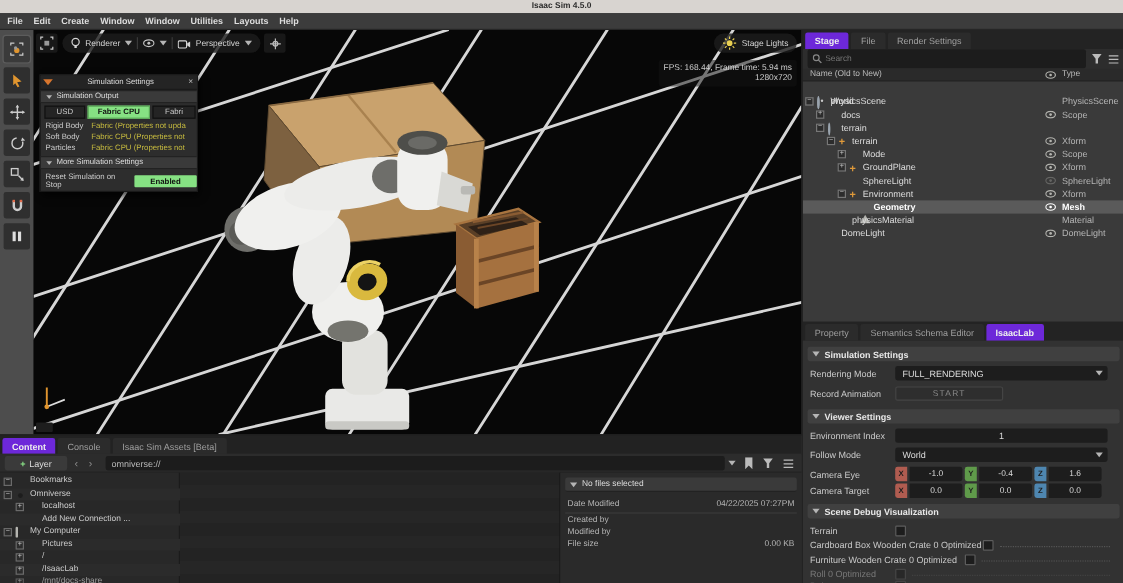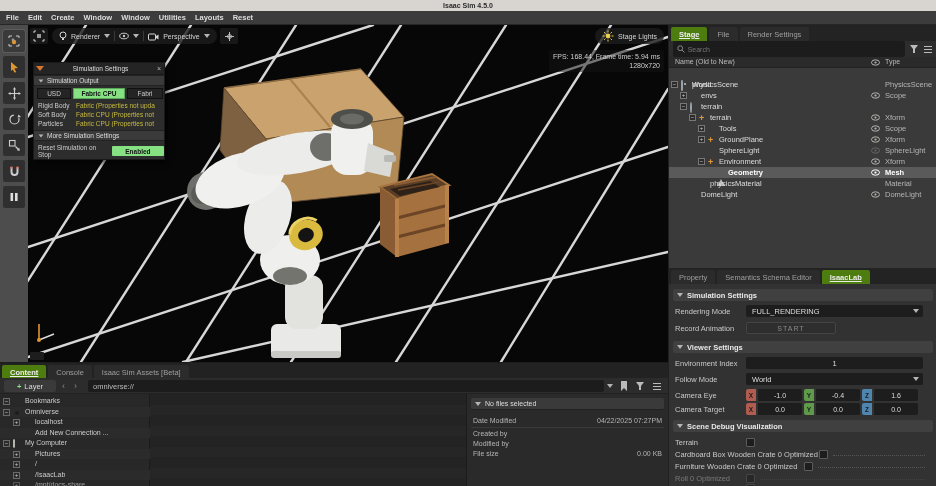--- a/index.html
+++ b/index.html
@@ -57,21 +57,21 @@
 
   .gizmo { position:absolute; left:6px; bottom:12px; }
   .gizmo-tile { position:absolute; left:2px; bottom:2px; width:14px; height:8px; background:#1d1d1d; border-radius:1px; }
 
   
   .right-panel { position:absolute; left:668px; top:25px; width:268px; height:461px; background:#333; overflow:hidden;
     border-left:1px solid #1f1f1f; }
   .tabs-row { position:absolute; left:0; width:268px; height:16px; background:#232323; display:flex; align-items:flex-end; gap:2px; padding-left:2px; }
   .tab { height:14px; padding:0 8px; display:flex; align-items:center; background:#2b2b2b; color:#9f9f9f;
     font-size:7.5px; border-radius:2px 2px 0 0; }
-  .tab.active { background:#4d7c0f; color:#eee; font-weight:bold;text-decoration:underline; }
+  .tab.active { background:#6d28d9; color:#eee; font-weight:bold; }
 
   .search-row { position:absolute; left:0; top:16px; width:268px; height:16px; background:#2d2d2d; display:flex; align-items:center; padding:0 4px; gap:4px; }
   .search-box { flex:1; height:12px; background:#1c1c1c; border-radius:2px; display:flex; align-items:center; padding:8px 4px; gap:3px; }
   .search-box input { background:transparent; border:0; outline:none; color:#bbb; font-size:7px; width:100%; font-family:"Liberation Sans",sans-serif; }
 
   .cols-hdr { position:absolute; left:0; top:32px; width:268px; height:11px; background:#2a2a2a;
     border-bottom:1px solid #222; color:#bbb; font-size:7px; }
   .cols-hdr .nm { position:absolute; left:6px; top:1px; }
   .cols-hdr .ty { position:absolute; left:216px; top:1px; }
   .cols-hdr .eyeh { position:absolute; left:202px; top:2px; }
@@ -164,21 +164,21 @@
   <div class="titlebar">Isaac Sim 4.5.0</div>
 
   <div class="menubar">
     <span>File</span>
     <span>Edit</span>
     <span>Create</span>
     <span>Window</span>
     <span>Window</span>
     <span>Utilities</span>
     <span>Layouts</span>
-    <span>Reset</span>
+    <span>Help</span>
   </div>
 
   <div class="left-toolbar">
     <div class="tool-tile active" style="top:5px">
       <svg width="14" height="14">
         <path d="M2,4 V2 H5 M9,2 H12 V4 M12,10 V12 H9 M5,12 H2 V10" stroke="#ccc" fill="none" stroke-width="1"></path>
         <circle cx="7" cy="8" r="2.2" fill="#e0952f"></circle>
           <circle cx="6" cy="6" r="1.4" fill="#9a9a9a"></circle>
       </svg>
     </div>
@@ -435,21 +435,21 @@
       </div>
       <div class="srow" style="top:11px">
         <span class="sexp" style="left:2px">−</span>
         <span class="sicon" style="left:12px"><span class="ic-cube"></span></span>
         <span class="sname" style="left:23px">World</span>
         <span class="stype"></span>
       </div>
       <div class="srow" style="top:22px">
         <span class="sexp" style="left:11px">+</span>
         <span class="sicon" style="left:21px"><span class="ic-folder"></span></span>
-        <span class="sname" style="left:32px">envs</span>
+        <span class="sname" style="left:32px">docs</span>
         <span class="seye"><svg width="9" height="7">
               <ellipse cx="4.5" cy="3.5" rx="4" ry="2.7" stroke="#b5b5b0" fill="none"></ellipse>
               <circle cx="4.5" cy="3.5" r="1.1" fill="#b5b5b0"></circle>
             </svg></span>
         <span class="stype">Scope</span>
       </div>
       <div class="srow" style="top:33px">
         <span class="sexp" style="left:11px">−</span>
         <span class="sicon" style="left:21px"><span class="ic-cube"></span></span>
         <span class="sname" style="left:32px">terrain</span>
@@ -461,21 +461,21 @@
         <span class="sname" style="left:41px">terrain</span>
         <span class="seye"><svg width="9" height="7">
               <ellipse cx="4.5" cy="3.5" rx="4" ry="2.7" stroke="#b5b5b0" fill="none"></ellipse>
               <circle cx="4.5" cy="3.5" r="1.1" fill="#b5b5b0"></circle>
             </svg></span>
         <span class="stype">Xform</span>
       </div>
       <div class="srow" style="top:55px">
         <span class="sexp" style="left:29px">+</span>
         <span class="sicon" style="left:39px"><span class="ic-folder"></span></span>
-        <span class="sname" style="left:50px">Tools</span>
+        <span class="sname" style="left:50px">Mode</span>
         <span class="seye"><svg width="9" height="7">
               <ellipse cx="4.5" cy="3.5" rx="4" ry="2.7" stroke="#b5b5b0" fill="none"></ellipse>
               <circle cx="4.5" cy="3.5" r="1.1" fill="#b5b5b0"></circle>
             </svg></span>
         <span class="stype">Scope</span>
       </div>
       <div class="srow" style="top:66px">
         <span class="sexp" style="left:29px">+</span>
         <span class="sicon" style="left:39px"><span class="ic-xform">+</span></span>
         <span class="sname" style="left:50px">GroundPlane</span>

